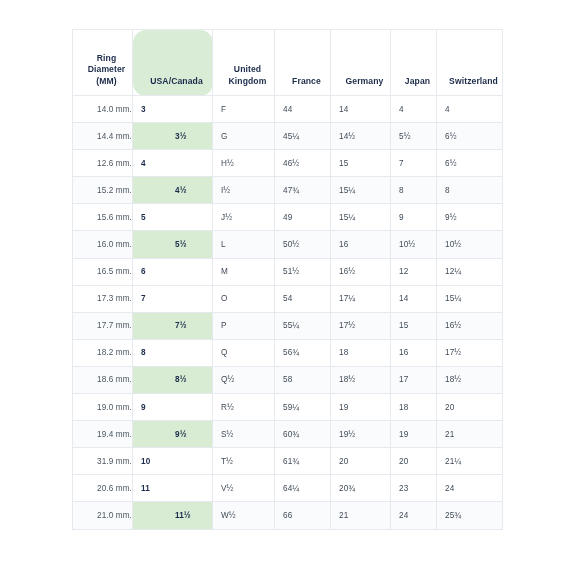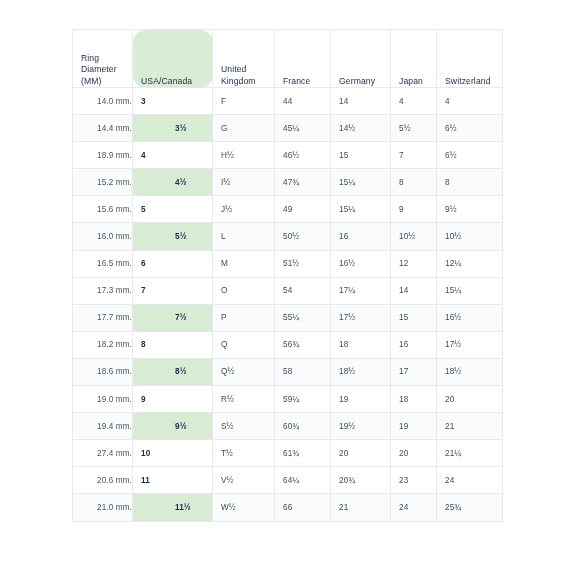--- a/index.html
+++ b/index.html
@@ -43,25 +43,27 @@
     border: 1px solid #e6e9ed;
     text-align: left;
     vertical-align: middle;
     padding: 0 0 0 8px;
     font-size: 8.2px;
     letter-spacing: 0.1px;
   }
   table.size-table thead th {
     height: 57px;
     color: #1c2b4a;
-    font-weight: normal;
+    font-weight: bold;
     font-size: 8.6px;
     line-height: 11.5px;
     background: #ffffff;
     vertical-align: bottom;
+    padding-bottom: 8px;
+    text-align: center;
   }
   table.size-table thead th.hl {
     background: #d9edd6;
     border-radius: 13px;
   }
   table.size-table tbody td {
     height: 26.1px;
     color: #3f4a57;
     font-weight: normal;
   }
@@ -142,21 +144,21 @@
           <tr class="even">
             <td class="diam">14.4 mm.</td>
             <td class="hl">3½</td>
             <td>G</td>
             <td>45¼</td>
             <td>14½</td>
             <td>5½</td>
             <td>6½</td>
           </tr>
           <tr class="odd">
-            <td class="diam">18.9 mm.</td>
+            <td class="diam">12.6 mm.</td>
             <td class="hl">4</td>
             <td>H½</td>
             <td>46½</td>
             <td>15</td>
             <td>7</td>
             <td>6½</td>
           </tr>
           <tr class="even">
             <td class="diam">15.2 mm.</td>
             <td class="hl">4½</td>
@@ -241,21 +243,21 @@
           <tr class="even">
             <td class="diam">19.4 mm.</td>
             <td class="hl">9½</td>
             <td>S½</td>
             <td>60¾</td>
             <td>19½</td>
             <td>19</td>
             <td>21</td>
           </tr>
           <tr class="odd">
-            <td class="diam">27.4 mm.</td>
+            <td class="diam">31.9 mm.</td>
             <td class="hl">10</td>
             <td>T½</td>
             <td>61¾</td>
             <td>20</td>
             <td>20</td>
             <td>21¼</td>
           </tr>
           <tr class="odd">
             <td class="diam">20.6 mm.</td>
             <td class="hl">11</td>

